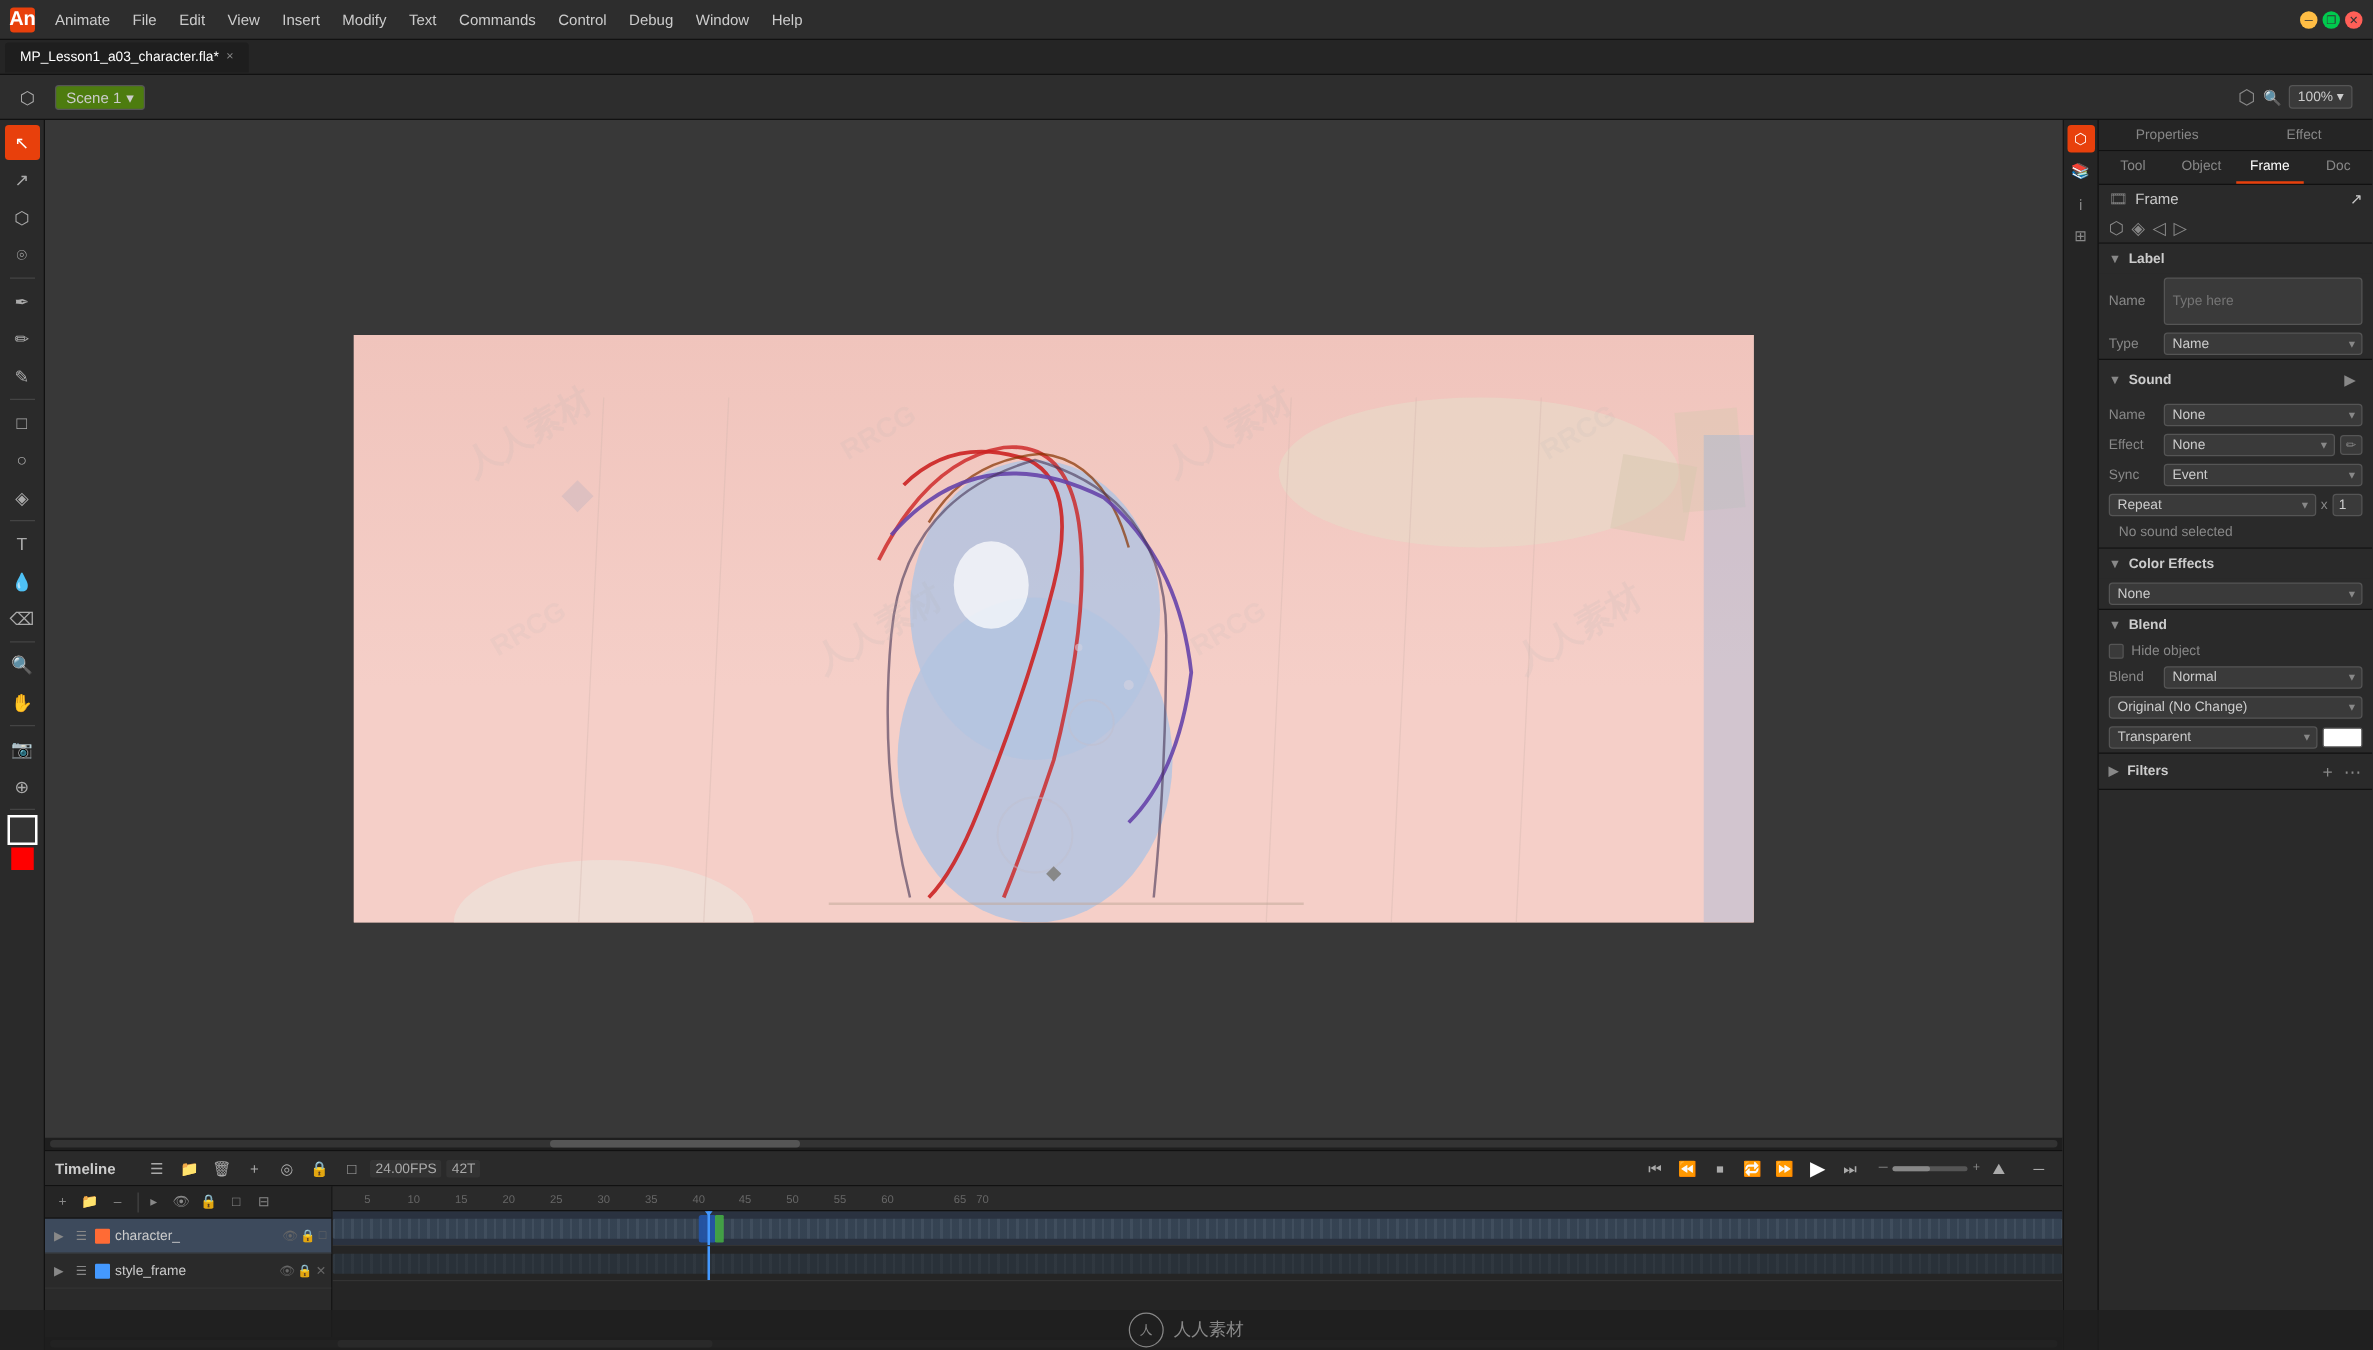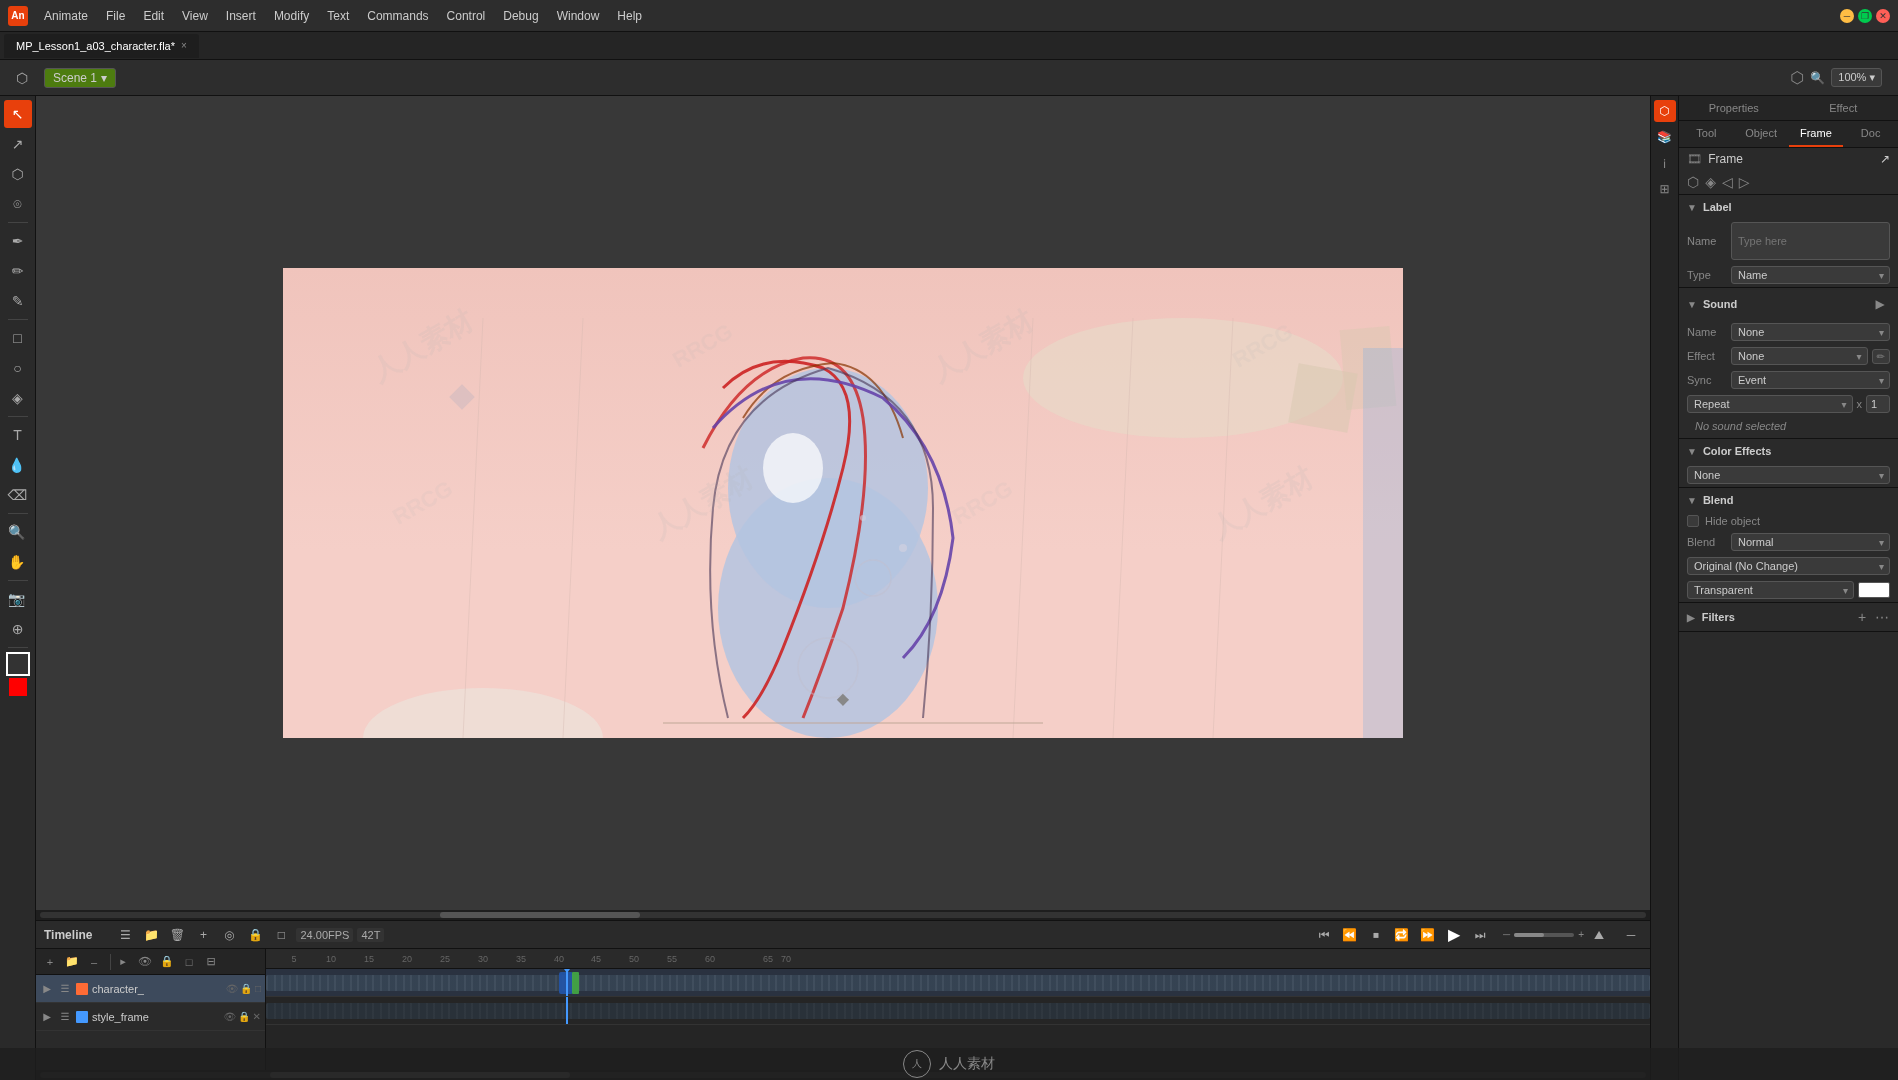--- a/index.html
+++ b/index.html
@@ -14,21 +14,21 @@
       padding: 0 8px;
       gap: 2px;
       border-bottom: 1px solid #111;
     }
     .menu-bar .app-icon {
       width: 20px; height: 20px;
       background: #e8400c;
       border-radius: 3px;
       display: flex; align-items: center; justify-content: center;
       margin-right: 6px;
-      font-size: 10px; color: white; font-weight: bold;
+      font-size: 16px; color: white; font-weight: bold;
     }
     .menu-item {
       padding: 4px 8px;
       cursor: pointer;
       border-radius: 3px;
       font-size: 12px;
       color: #ccc;
     }
     .window-controls {
       margin-left: auto;
@@ -240,21 +240,20 @@
       padding: 2px 20px 2px 6px;
       color: #ccc;
       font-size: 11px;
       appearance: none;
       cursor: pointer;
     }
     .sound-status {
       font-size: 11px;
       color: #888;
       padding: 4px 8px 6px 16px;
-      font-style: italic;
     }
     .play-btn {
       width: 20px; height: 20px;
       background: none;
       border: none;
       color: #888;
       cursor: pointer;
       font-size: 12px;
       display: flex; align-items: center; justify-content: center;
     }

